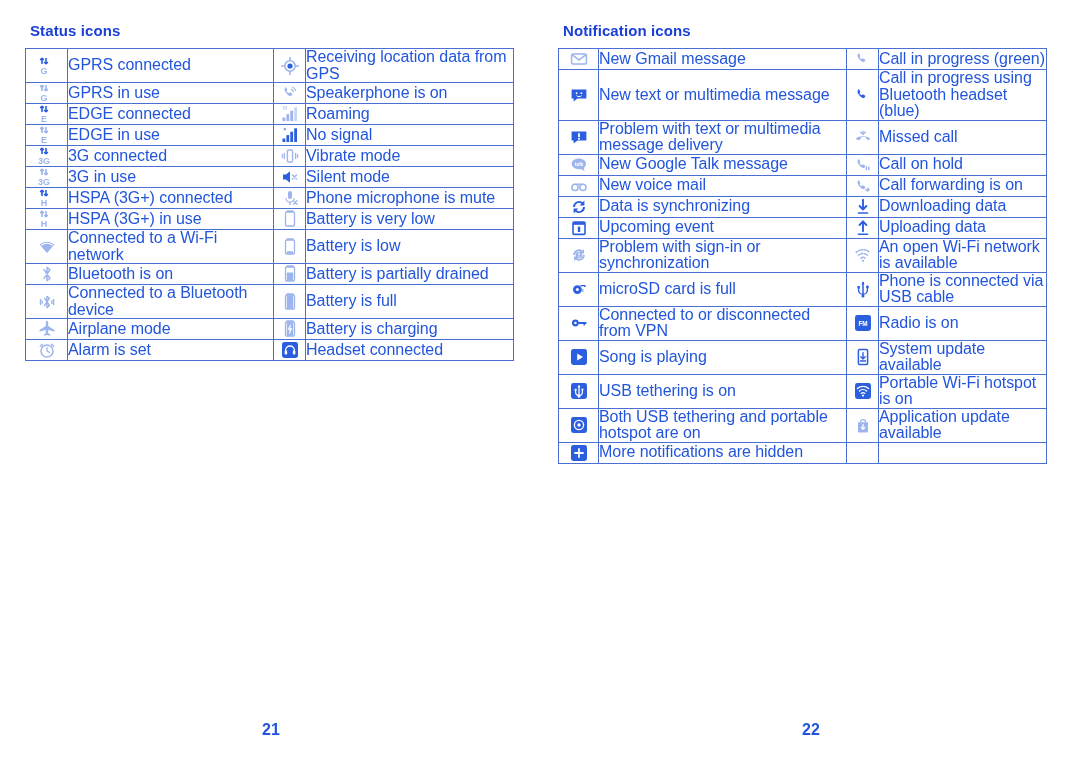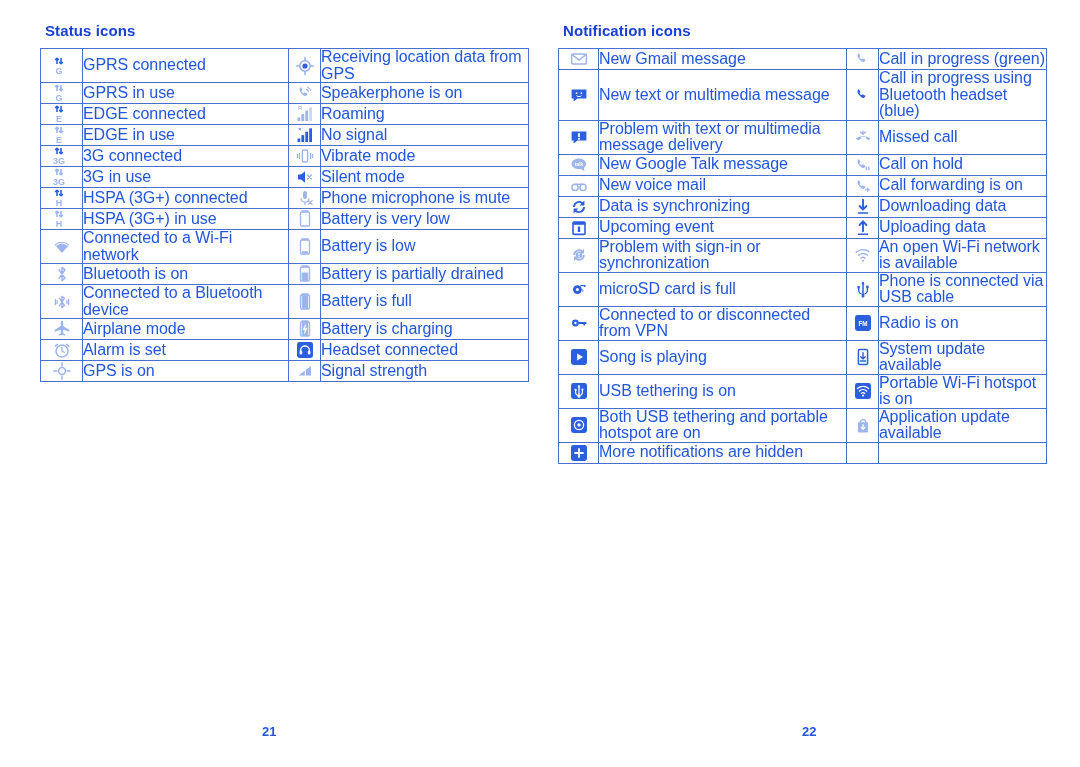--- a/index.html
+++ b/index.html
@@ -13,21 +13,21 @@
     position: relative;
     width: 1080px; height: 767px;
     background: #ffffff;
     overflow: hidden;
   }
   .column {
     position: absolute;
     top: 0;
     width: 500px;
   }
-  .col-left  { left: 40px; }
+  .col-left  { left: 25px; }
   .col-right { left: 558px; }
 
   .section-title {
     font-size: 15px;
     font-weight: bold;
     color: #1a3fd8;
     letter-spacing: .1px;
     margin: 22px 0 8px 5px;
     line-height: 18px;
   }
@@ -64,21 +64,21 @@
 
   
   .tbl-notif col.c1 { width: 40px; }
   .tbl-notif col.c2 { width: 248px; }
   .tbl-notif col.c3 { width: 32px; }
   .tbl-notif col.c4 { width: 168px; }
 
   .page-number {
     position: absolute;
     bottom: 28px;
-    font-size: 13px;
+    font-size: 16px;
     color: #2255dd;
     font-weight: bold;
   }
   .pn-left  { left: 262px; }
   .pn-right { left: 802px; }
 
   .ico { display: inline-block; vertical-align: middle; line-height: 0; }
 </style>
 </head>
 <body>
@@ -271,32 +271,20 @@
                 </svg></span></td>
             <td class="text-cell">Alarm is set</td>
             <td class="icon-cell"><span class="ico"><svg width="20" height="20" viewBox="0 0 20 20" xmlns="http://www.w3.org/2000/svg">
                   <rect x="2" y="2" width="16" height="16" rx="2.4" fill="#2c5fe0"></rect>
                   <path d="M5.6 11.4 v-1 a4.4 4.4 0 0 1 8.8 0 v1" stroke="#ffffff" stroke-width="1.3" fill="none"></path>
                   <rect x="4.6" y="10.6" width="2.6" height="4" rx="1.1" fill="#ffffff"></rect>
                   <rect x="12.8" y="10.6" width="2.6" height="4" rx="1.1" fill="#ffffff"></rect>
                 </svg></span></td>
             <td class="text-cell">Headset connected</td>
           </tr>
-          <tr>
-            <td class="icon-cell"><span class="ico"><svg width="20" height="20" viewBox="0 0 20 20" xmlns="http://www.w3.org/2000/svg">
-                  <circle cx="10" cy="10" r="3.4" fill="none" stroke="#9db4ec" stroke-width="1.5"></circle>
-                  <path d="M10 1.8 L10 5 M10 15 L10 18.2 M1.8 10 L5 10 M15 10 L18.2 10" stroke="#9db4ec" stroke-width="1.5" stroke-linecap="round"></path>
-                </svg></span></td>
-            <td class="text-cell">GPS is on</td>
-            <td class="icon-cell"><span class="ico"><svg width="20" height="20" viewBox="0 0 20 20" xmlns="http://www.w3.org/2000/svg">
-                  <path d="M3.5 14.5 L16 5 L16 14.5 Z" fill="#9db4ec"></path>
-                  <path d="M10.4 9.6 L10.4 14.5" stroke="#ffffff" stroke-width="1.2"></path>
-                </svg></span></td>
-            <td class="text-cell">Signal strength</td>
-          </tr>
         </tbody>
     </table>
   </div>
 
   <div class="column col-right">
     <div class="section-title">Notification icons</div>
 
     <table class="icon-table tbl-notif">
       <colgroup>
           <col class="c1">

